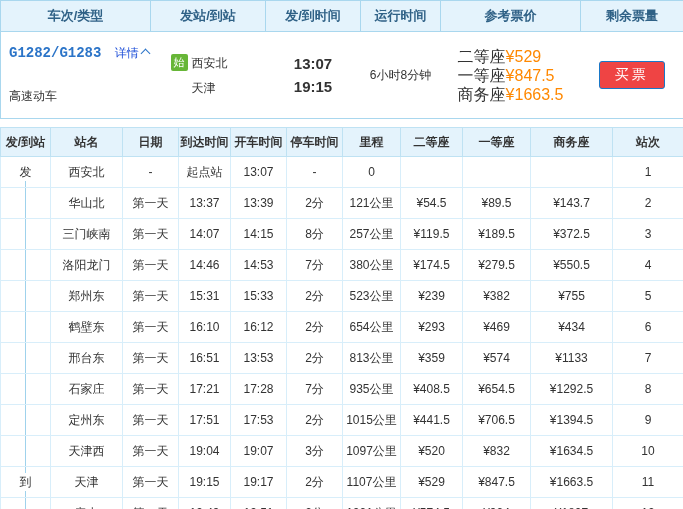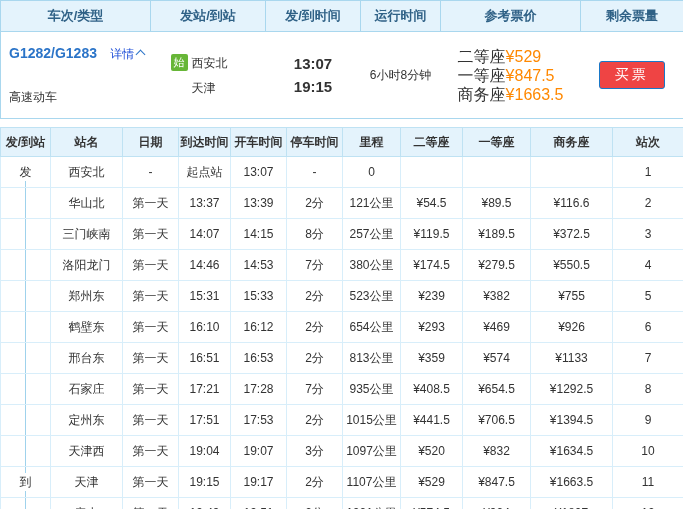--- a/index.html
+++ b/index.html
@@ -12,21 +12,21 @@
 
   
   .summary-table { border: 1px solid #a9d7ee; }
   .summary-table th {
     background: #e4f3fc; border: 1px solid #a9d7ee;
     height: 28px; font-size: 13px; font-weight: bold; color: #2f6186;
   }
   .summary-table td { height: 84px; vertical-align: middle; font-size: 12px; }
 
   .cell-train { padding-left: 8px; }
-  .train-no { color: #2b74c8; font-weight: bold; font-size: 14px; }
+  .train-no { color: #2b74c8; font-weight: bold; font-size: 14px; font-family: Liberation Mono, monospace; }
   .detail-link { color: #1d4ed8; font-size: 12px; margin-left: 10px; cursor: pointer; text-decoration: none; }
   .caret-up {
     display: inline-block; width: 6px; height: 6px;
     border-top: 1px solid #2b74c8; border-left: 1px solid #2b74c8;
     transform: rotate(45deg); margin-left: 3px; vertical-align: middle;
   }
   .train-type { margin-top: 26px; font-size: 12px; color: #333; }
 
   .cell-stations { padding-left: 20px; font-size: 13px; }
   .origin-tag {
@@ -176,21 +176,21 @@
           <span class="vline full"></span>
         </td>
         <td>华山北</td>
         <td>第一天</td>
         <td>13:37</td>
         <td>13:39</td>
         <td>2分</td>
         <td>121公里</td>
         <td>¥54.5</td>
         <td>¥89.5</td>
-        <td>¥116.6</td>
+        <td>¥143.7</td>
         <td>2</td>
       </tr>
       <tr>
         <td class="marker-cell">
           <span class="vline full"></span>
         </td>
         <td>三门峡南</td>
         <td>第一天</td>
         <td>14:07</td>
         <td>14:15</td>
@@ -236,31 +236,31 @@
           <span class="vline full"></span>
         </td>
         <td>鹤壁东</td>
         <td>第一天</td>
         <td>16:10</td>
         <td>16:12</td>
         <td>2分</td>
         <td>654公里</td>
         <td>¥293</td>
         <td>¥469</td>
-        <td>¥926</td>
+        <td>¥434</td>
         <td>6</td>
       </tr>
       <tr>
         <td class="marker-cell">
           <span class="vline full"></span>
         </td>
         <td>邢台东</td>
         <td>第一天</td>
         <td>16:51</td>
-        <td>16:53</td>
+        <td>13:53</td>
         <td>2分</td>
         <td>813公里</td>
         <td>¥359</td>
         <td>¥574</td>
         <td>¥1133</td>
         <td>7</td>
       </tr>
       <tr>
         <td class="marker-cell">
           <span class="vline full"></span>

